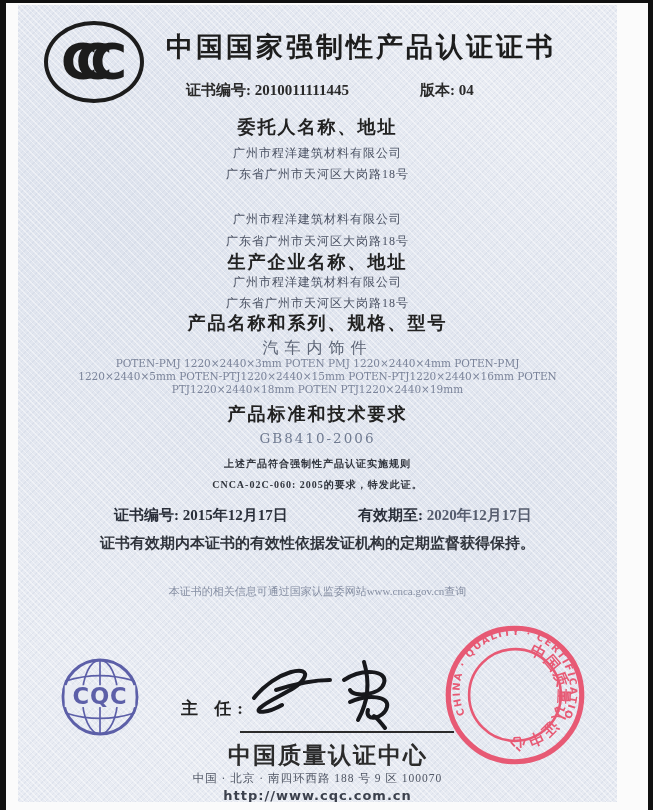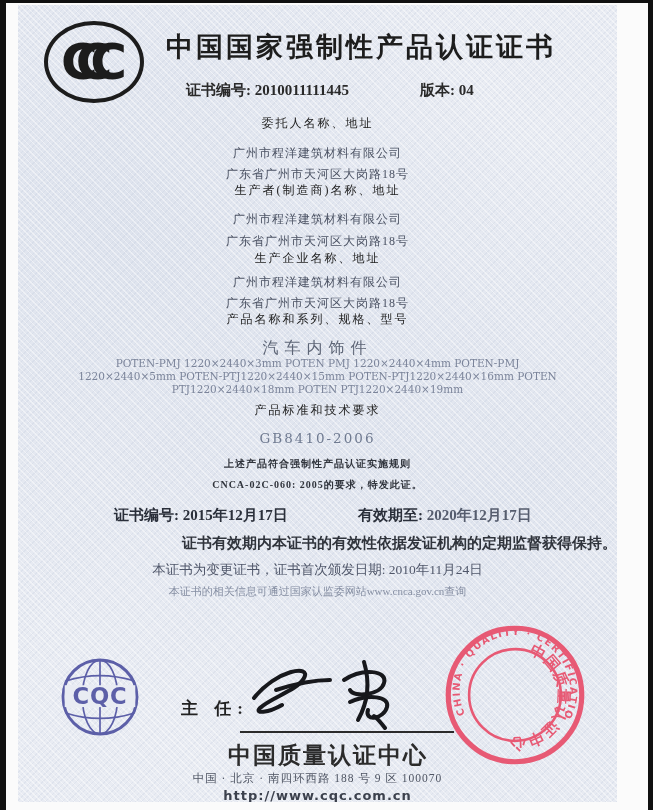--- a/index.html
+++ b/index.html
@@ -21,21 +21,21 @@
   .ccc{left:26px;top:16px;width:92px;height:74px;border:4px solid #1c1c1c;border-radius:50%;
        display:flex;align-items:center;justify-content:center;}
   .ccc span{font-family:"DejaVu Sans",sans-serif;font-weight:900;font-size:50px;line-height:50px;
             color:#1c1c1c;}
   .ccc span + span{margin-left:-22px;}
 
   .title{top:24px;left:118px;width:450px;text-align:center;font-size:27px;font-weight:700;
          letter-spacing:3px;color:#1d1d1d;}
   .certrow{top:76px;font-size:15px;font-weight:700;color:#2a2a2a;}
 
-  .h{font-size:12px;font-weight:400;color:#222;letter-spacing:2px;}
+  .h{font-size:18px;font-weight:700;color:#222;letter-spacing:2px;}
   .b{font-size:12px;color:#4b5263;letter-spacing:1px;}
   .prodname{font-size:16px;color:#5d6576;letter-spacing:6px;}
   .specs{font-size:10.5px;line-height:13px;color:#7b849a;font-family:"DejaVu Serif",serif;}
   .gb{font-size:13.5px;color:#6f7a90;letter-spacing:2px;font-family:"DejaVu Serif",serif;}
   .stmt{font-size:10px;font-weight:700;color:#30343c;letter-spacing:1px;}
   .dates{font-size:15px;font-weight:700;color:#2a2f3a;}
   .note1{font-size:15px;font-weight:700;color:#30343c;}
   .note2{font-size:13.5px;color:#50576a;}
   .note3{font-size:11px;color:#858ea2;}
 
@@ -71,21 +71,20 @@
     </div>
     <div class="abs certrow" style="left:402px;">
       <span>版本:</span>
       <span>04</span>
     </div>
 
     <div class="abs ctr h" style="top:110px;">委托人名称、地址</div>
     <div class="abs ctr b" style="top:140px;">广州市程洋建筑材料有限公司</div>
     <div class="abs ctr b" style="top:161px;">广东省广州市天河区大岗路18号</div>
 
-    <div class="abs ctr h" style="top:177px;">生产者(制造商)名称、地址</div>
     <div class="abs ctr b" style="top:206px;">广州市程洋建筑材料有限公司</div>
     <div class="abs ctr b" style="top:228px;">广东省广州市天河区大岗路18号</div>
 
     <div class="abs ctr h" style="top:245px;">生产企业名称、地址</div>
     <div class="abs ctr b" style="top:269px;">广州市程洋建筑材料有限公司</div>
     <div class="abs ctr b" style="top:290px;">广东省广州市天河区大岗路18号</div>
 
     <div class="abs ctr prodname" style="top:333px;">汽车内饰件</div>
     <div class="abs ctr h" style="top:306px;">产品名称和系列、规格、型号</div>
     <div class="abs ctr specs" style="top:352px;">
@@ -102,22 +101,21 @@
 
     <div class="abs dates" style="left:96px;top:501px;">
       <span>证书编号:</span>
       <span>2015年12月17日</span>
     </div>
     <div class="abs dates" style="left:340px;top:501px;">
       <span>有效期至:</span>
       <span style="color:#565d6e;">2020年12月17日</span>
     </div>
 
-    <div class="abs ctr note1" style="top:529px;text-align:right;">证书有效期内本证书的有效性依据发证机构的定期监督获得保持。</div>
-    <div class="abs ctr note2" style="top:556px;">本证书为变更证书，证书首次颁发日期: 2010年11月24日</div>
+    <div class="abs ctr note1" style="top:529px;">证书有效期内本证书的有效性依据发证机构的定期监督获得保持。</div>
     <div class="abs cqcwrap">
       <svg viewBox="0 0 100 100" width="84" height="84">
         <g fill="none" stroke="#5c5fa8">
           <circle cx="50" cy="50" r="44" stroke-width="3.5"></circle>
           <ellipse cx="50" cy="50" rx="21" ry="44" stroke-width="2"></ellipse>
           <line x1="50" y1="6" x2="50" y2="94" stroke-width="2"></line>
           <path d="M 9,31 Q 50,18 91,31" stroke-width="2"></path>
           <path d="M 9,69 Q 50,82 91,69" stroke-width="2"></path>
         </g>
         <rect x="8" y="36" width="84" height="26" fill="#e9ecf3"></rect>

